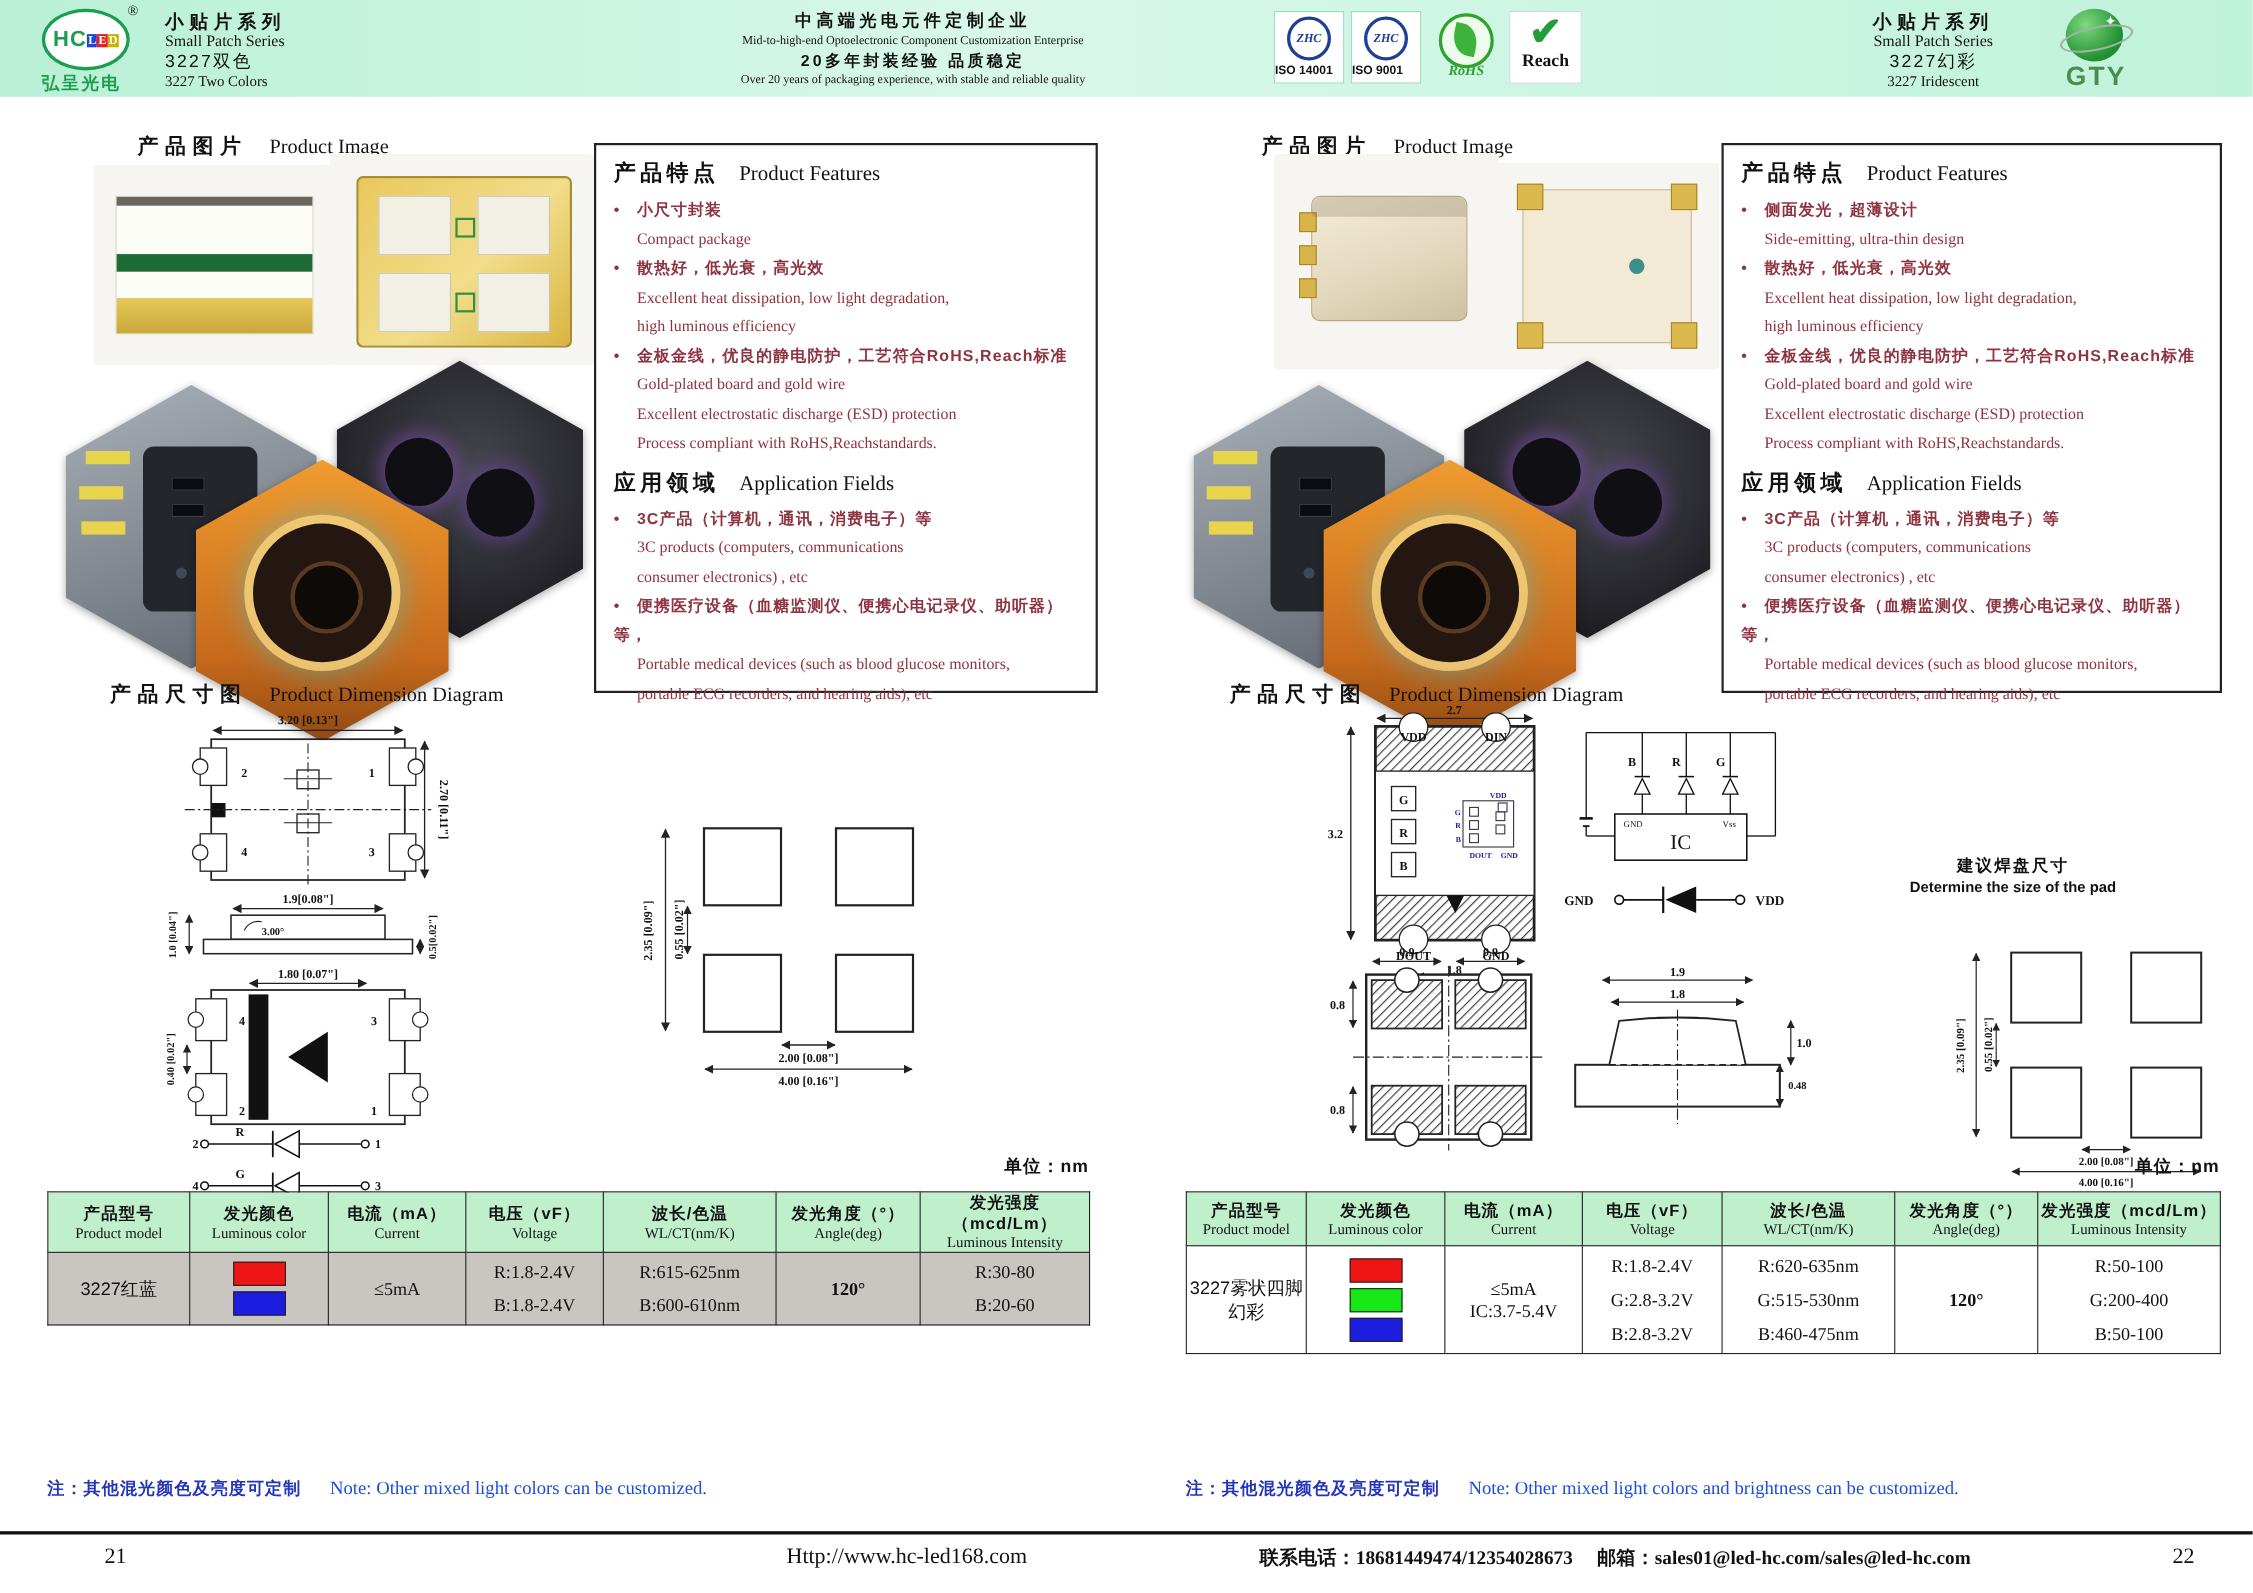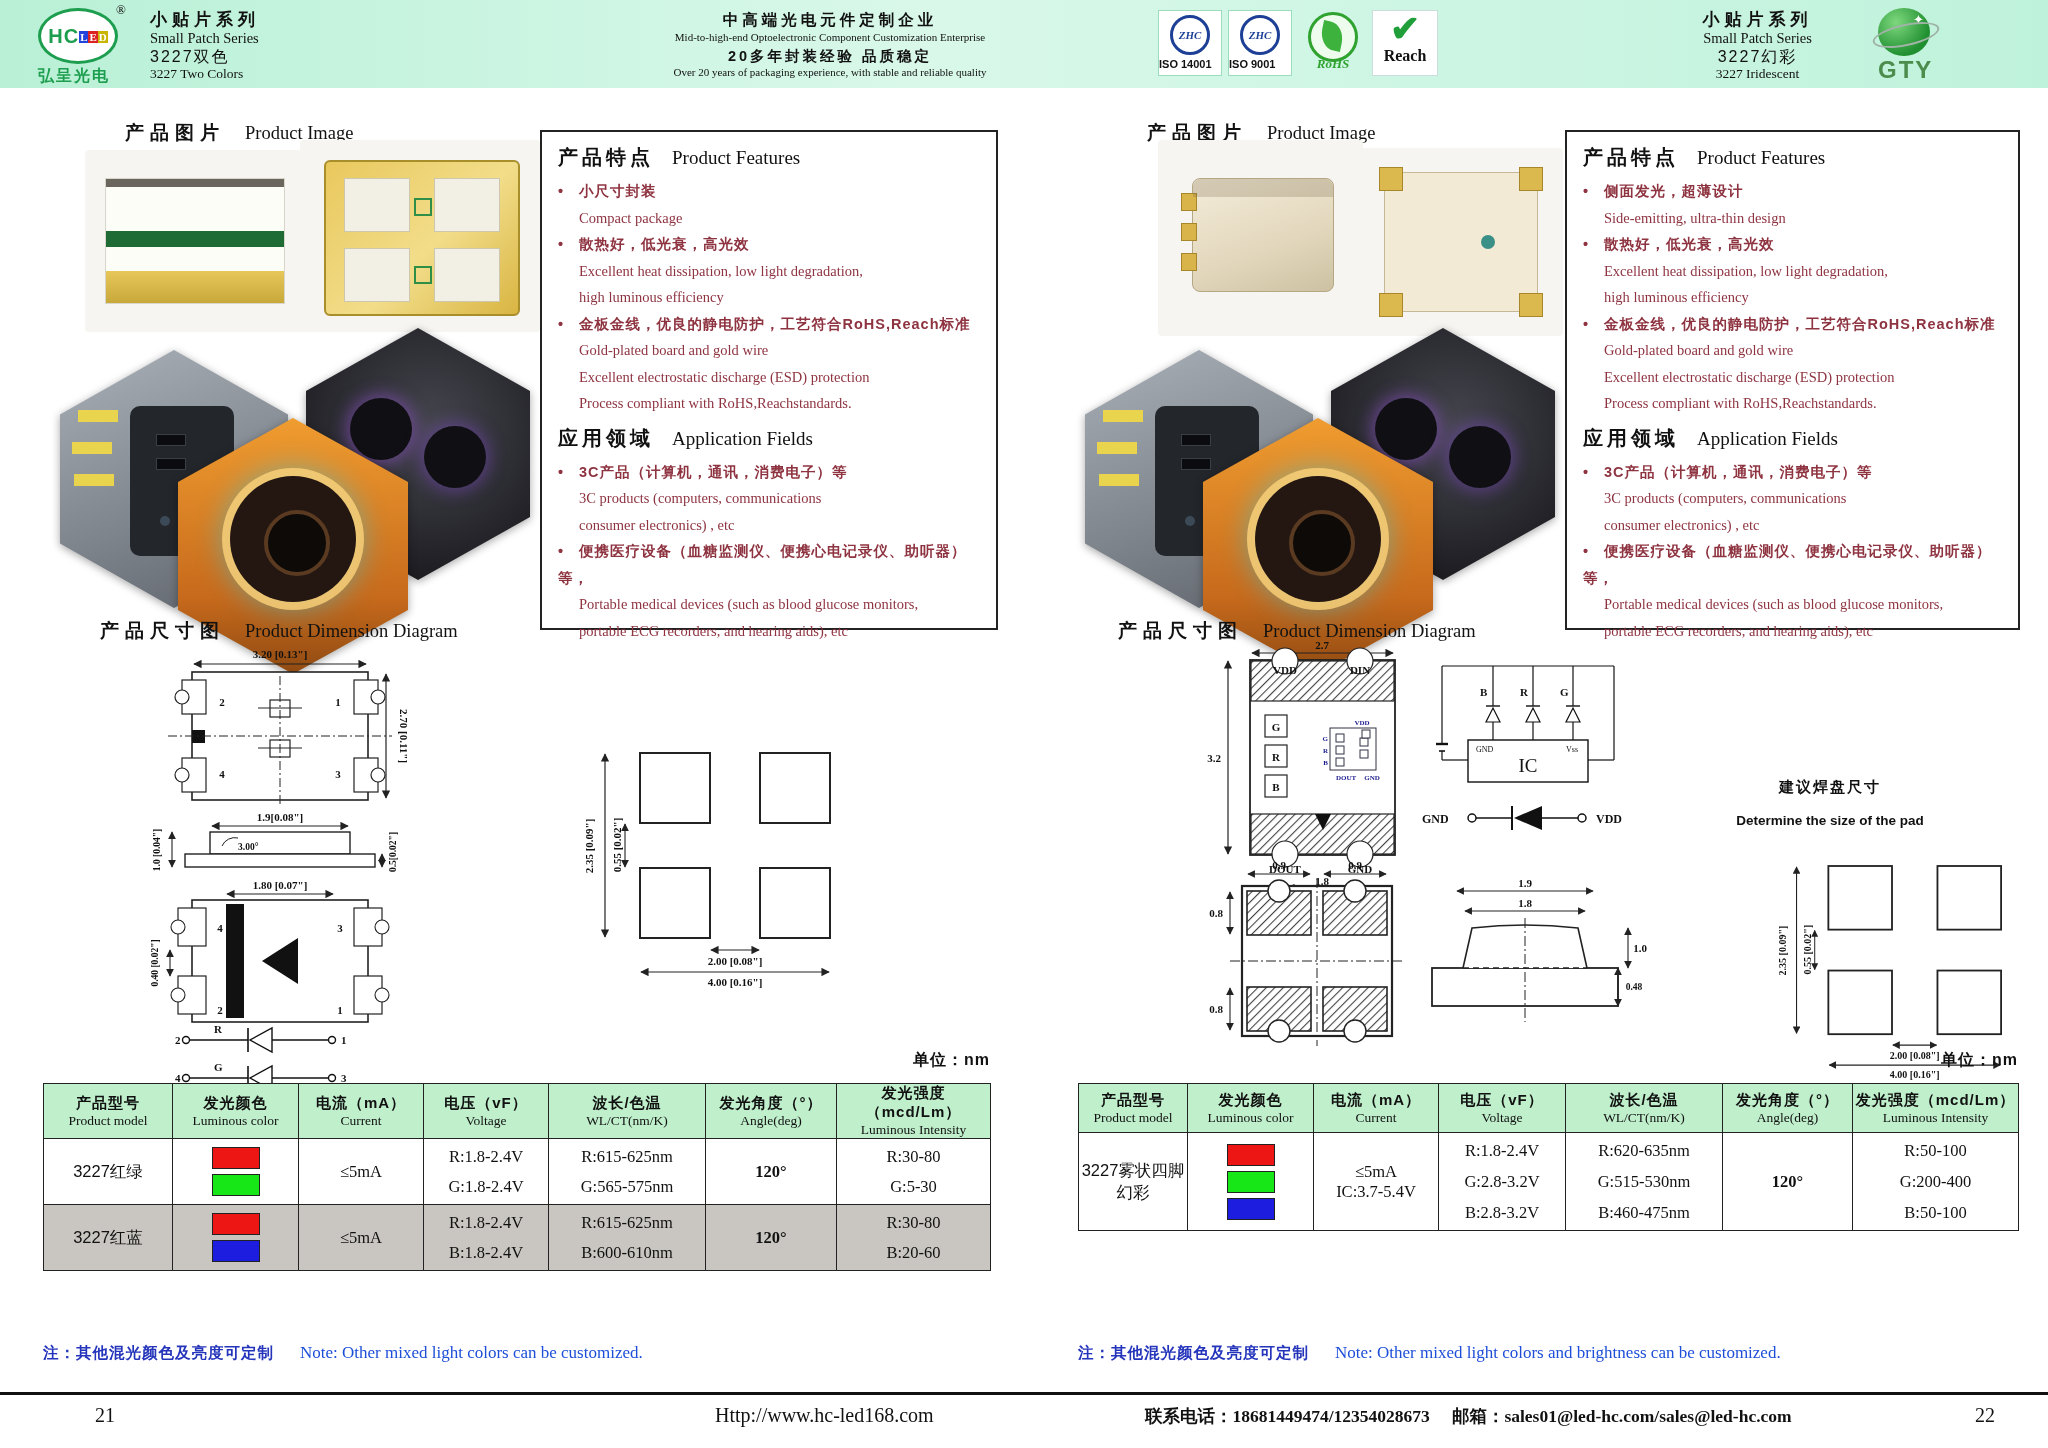--- a/index.html
+++ b/index.html
@@ -387,41 +387,20 @@
           <div class="hcn">发光角度（°）</div>
           <div class="hen">Angle(deg)</div>
         </th>
     <th>
           <div class="hcn">发光强度（mcd/Lm）</div>
           <div class="hen">Luminous Intensity</div>
         </th>
   </tr>
     </thead>
   <tbody>
-  <tr>
-    <td class="model">3227红绿</td>
-    <td>
-          <span class="sw" style="background-color: rgb(238, 21, 21);"></span>
-          <span class="sw" style="background-color: rgb(23, 230, 23);"></span>
-        </td>
-    <td class="cur">≤5mA</td>
-    <td class="v2l">
-          <div>R:1.8-2.4V</div>
-          <div>G:1.8-2.4V</div>
-        </td>
-    <td class="v2l">
-          <div>R:615-625nm</div>
-          <div>G:565-575nm</div>
-        </td>
-    <td class="ang">120°</td>
-    <td class="v2l">
-          <div>R:30-80</div>
-          <div>G:5-30</div>
-        </td>
-  </tr>
   <tr class="shaded">
     <td class="model">3227红蓝</td>
     <td>
           <span class="sw" style="background-color: rgb(238, 21, 21);"></span>
           <span class="sw" style="background-color: rgb(29, 29, 224);"></span>
         </td>
     <td class="cur">≤5mA</td>
     <td class="v2l">
           <div>R:1.8-2.4V</div>
           <div>B:1.8-2.4V</div>
@@ -602,21 +581,21 @@
   <line x1="56" y1="18" x2="92" y2="18" stroke="#111" stroke-width="1.6"></line>
   <line x1="92" y1="6" x2="92" y2="30" stroke="#111" stroke-width="2"></line>
   <polygon points="122,6 122,30 94,18" fill="#111"></polygon>
   <line x1="122" y1="18" x2="158" y2="18" stroke="#111" stroke-width="1.6"></line>
   <circle cx="162" cy="18" r="4" fill="#fff" stroke="#111" stroke-width="1.5"></circle>
   <text class="pin" x="176" y="23" style="font-size:12px">VDD</text>
 </svg>
 
 <div class="ab" style="left:1690px;top:778px;width:280px;text-align:center">
   <div class="hz" style="font-size:15px;letter-spacing:2px">建议焊盘尺寸</div>
-  <div class="hz" style="font-size:13.5px;margin-top:16px">Determine the size of the pad</div>
+  <div class="hz" style="font-size:13.5px;margin-top:2px">Determine the size of the pad</div>
 </div>
 
 <svg class="ab" style="left:1200px;top:858px" width="230" height="205" viewBox="0 0 230 205">
   <rect x="42" y="28" width="150" height="150" fill="#fff" stroke="#222" stroke-width="2.2"></rect>
   <rect x="47" y="33" width="64" height="44" fill="url(#hatch)" stroke="#222" stroke-width="1.6"></rect>
   <rect x="123" y="33" width="64" height="44" fill="url(#hatch)" stroke="#222" stroke-width="1.6"></rect>
   <rect x="47" y="129" width="64" height="44" fill="url(#hatch)" stroke="#222" stroke-width="1.6"></rect>
   <rect x="123" y="129" width="64" height="44" fill="url(#hatch)" stroke="#222" stroke-width="1.6"></rect>
   <circle cx="79" cy="33" r="11" fill="#fff" stroke="#222" stroke-width="1.4"></circle>
   <circle cx="155" cy="33" r="11" fill="#fff" stroke="#222" stroke-width="1.4"></circle>

